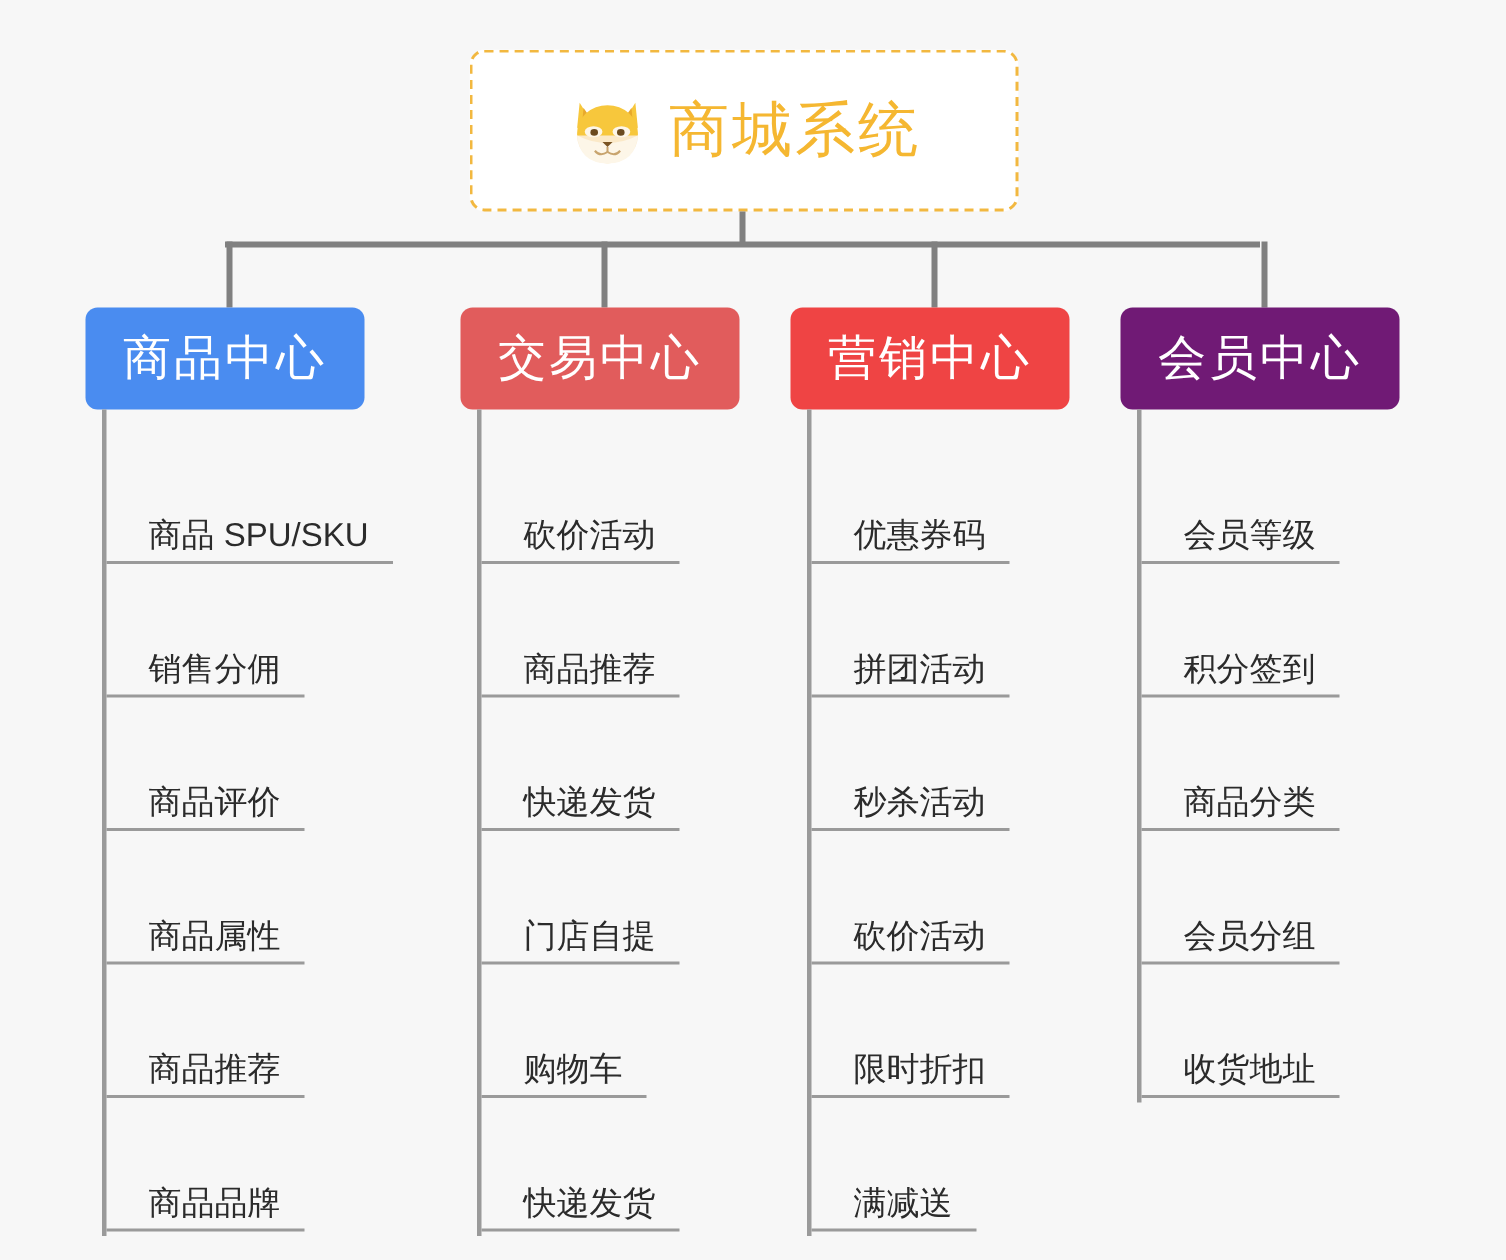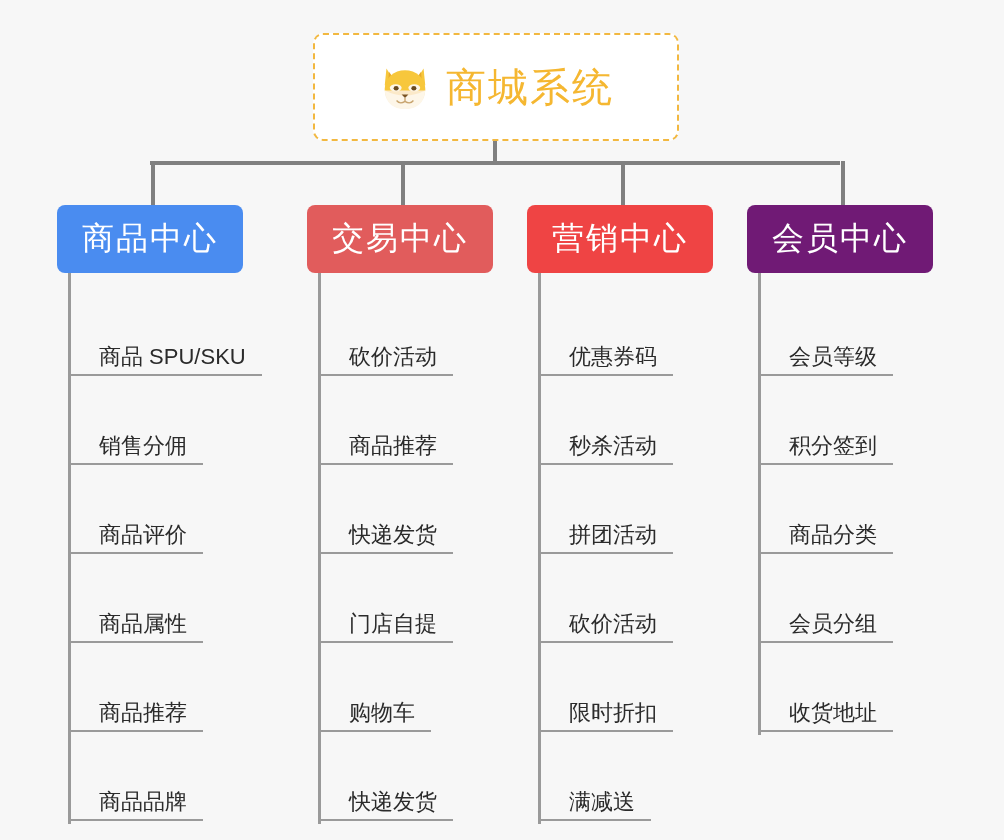--- a/index.html
+++ b/index.html
@@ -203,24 +203,24 @@
           </div>
         </div>
       </div>
       <div class="branch" style="left: 527px; width: 186px;">
         <div class="branch-head" style="background: #ef4444; width: 186px;">营销中心</div>
         <div class="leaf-list">
           <div class="leaf-item">
             <span class="leaf-label">优惠券码</span>
           </div>
           <div class="leaf-item">
+            <span class="leaf-label">拼团活动</span>
+          </div>
+          <div class="leaf-item">
             <span class="leaf-label">秒杀活动</span>
-          </div>
-          <div class="leaf-item">
-            <span class="leaf-label">拼团活动</span>
           </div>
           <div class="leaf-item">
             <span class="leaf-label">砍价活动</span>
           </div>
           <div class="leaf-item">
             <span class="leaf-label">限时折扣</span>
           </div>
           <div class="leaf-item">
             <span class="leaf-label">满减送</span>
           </div>

